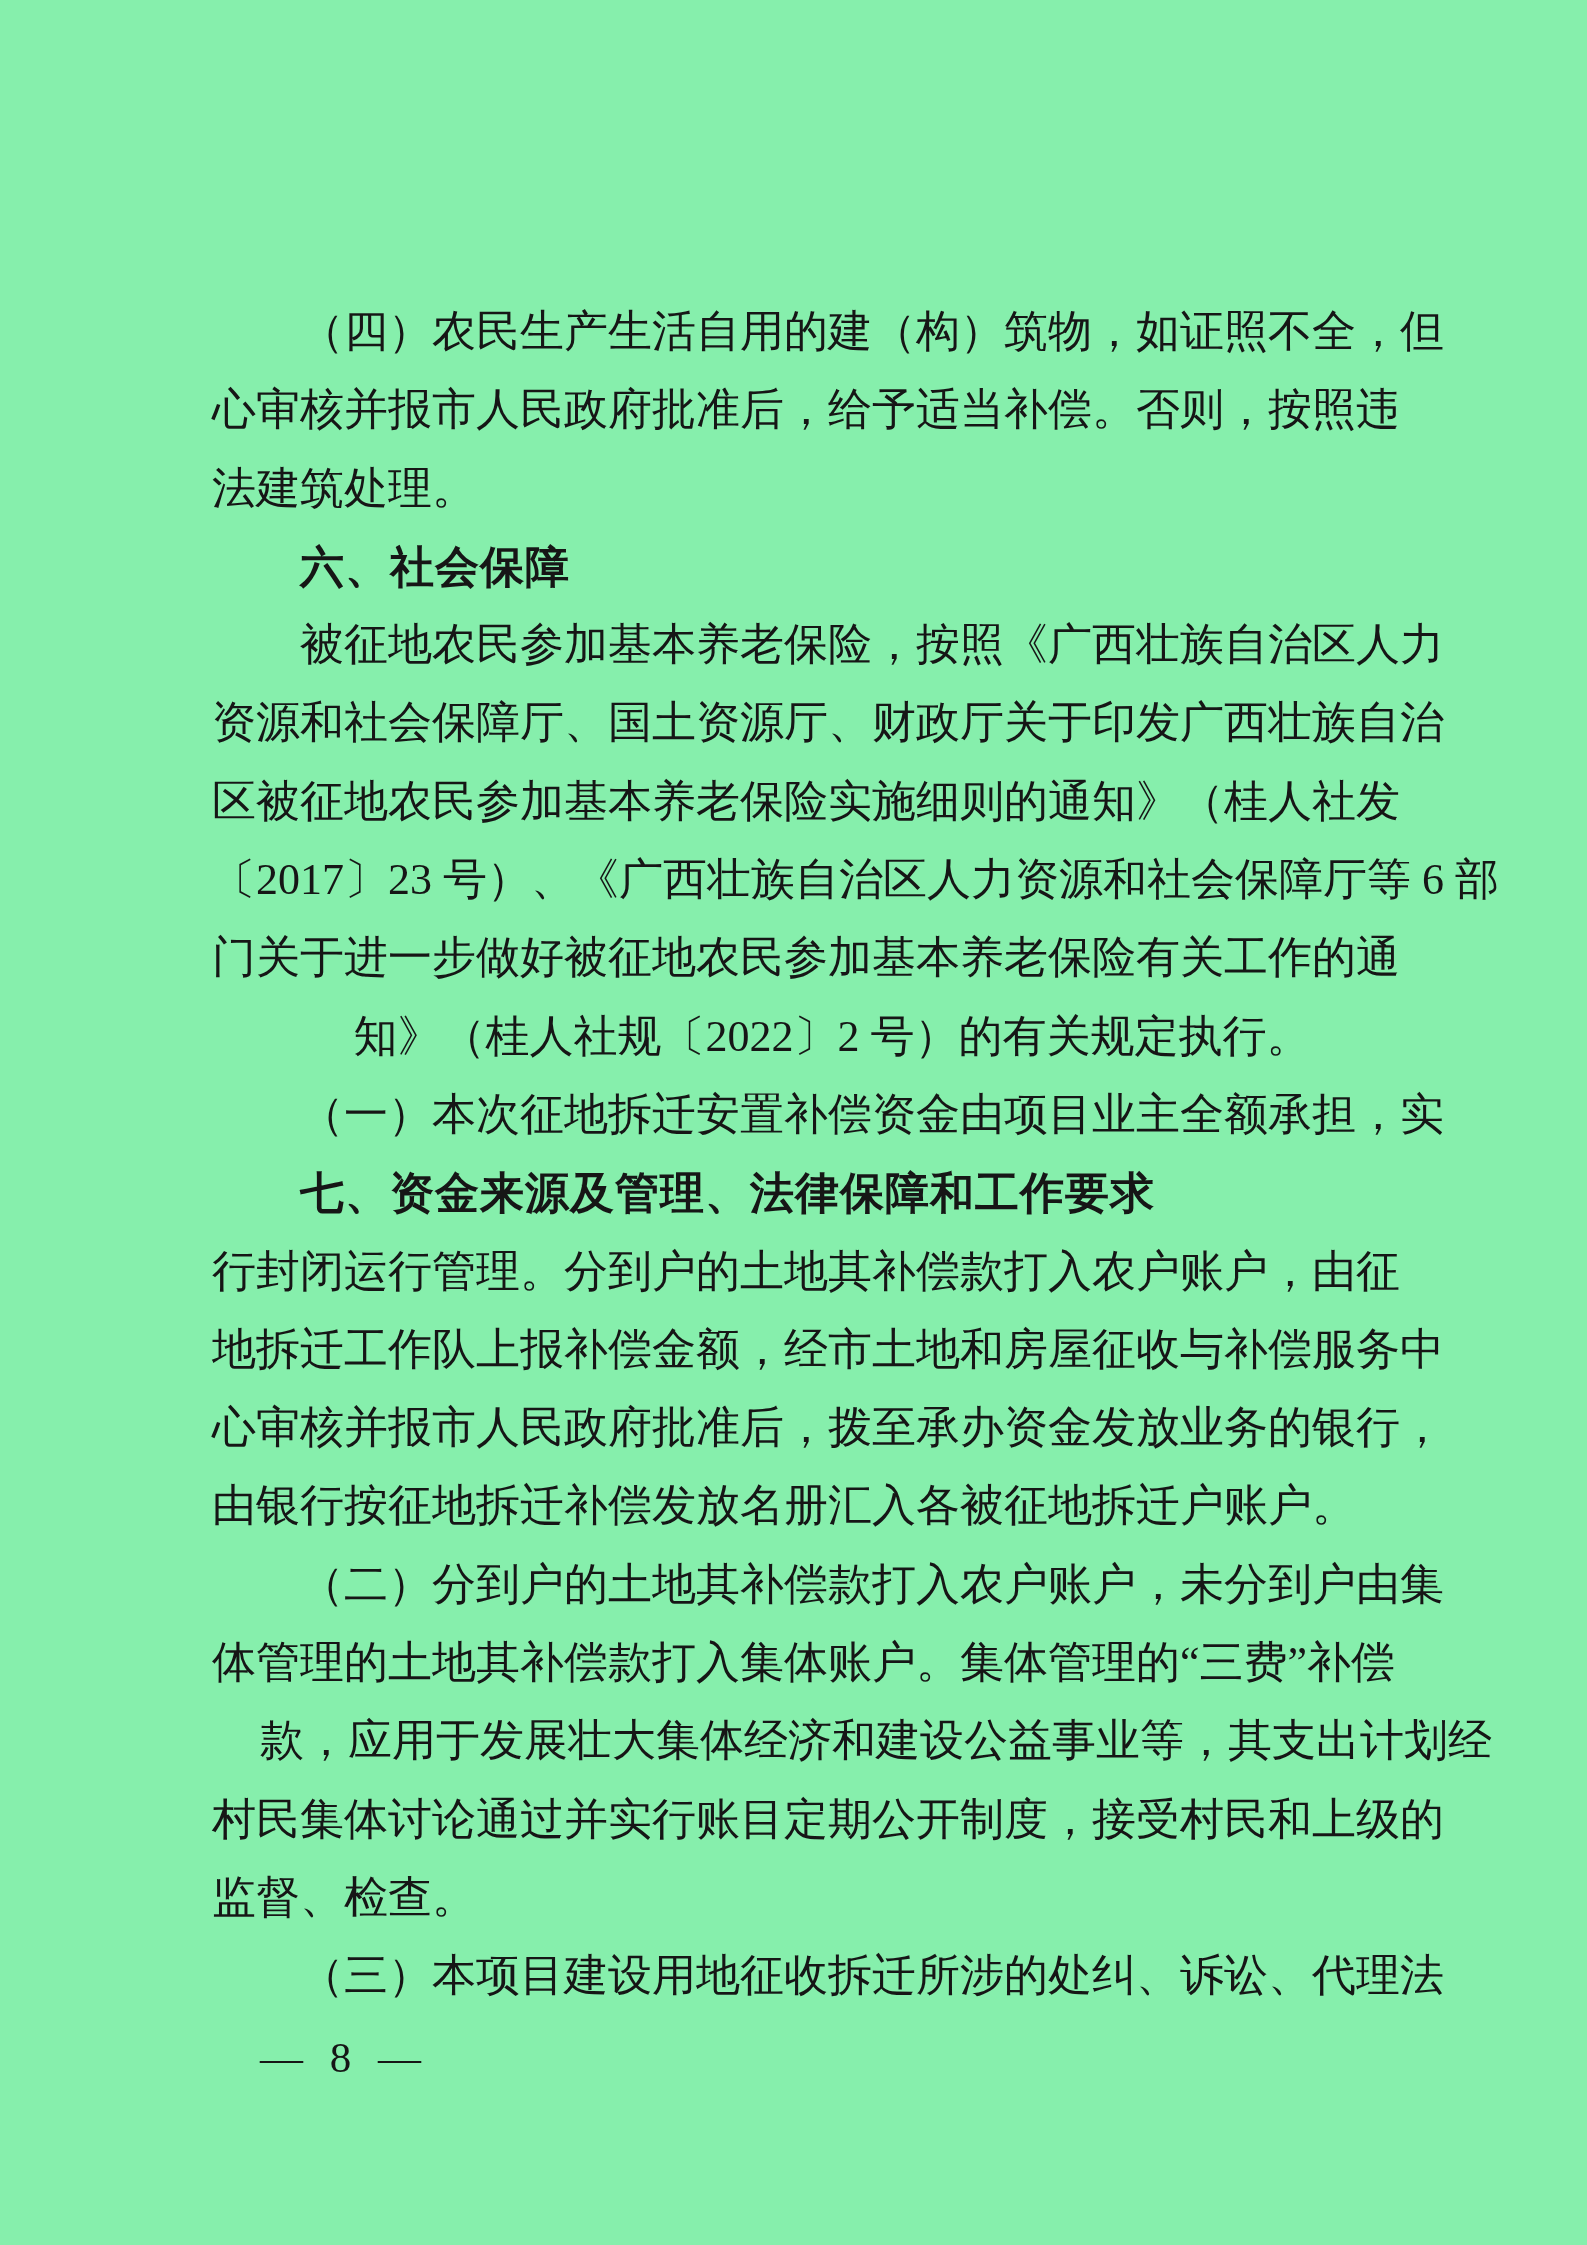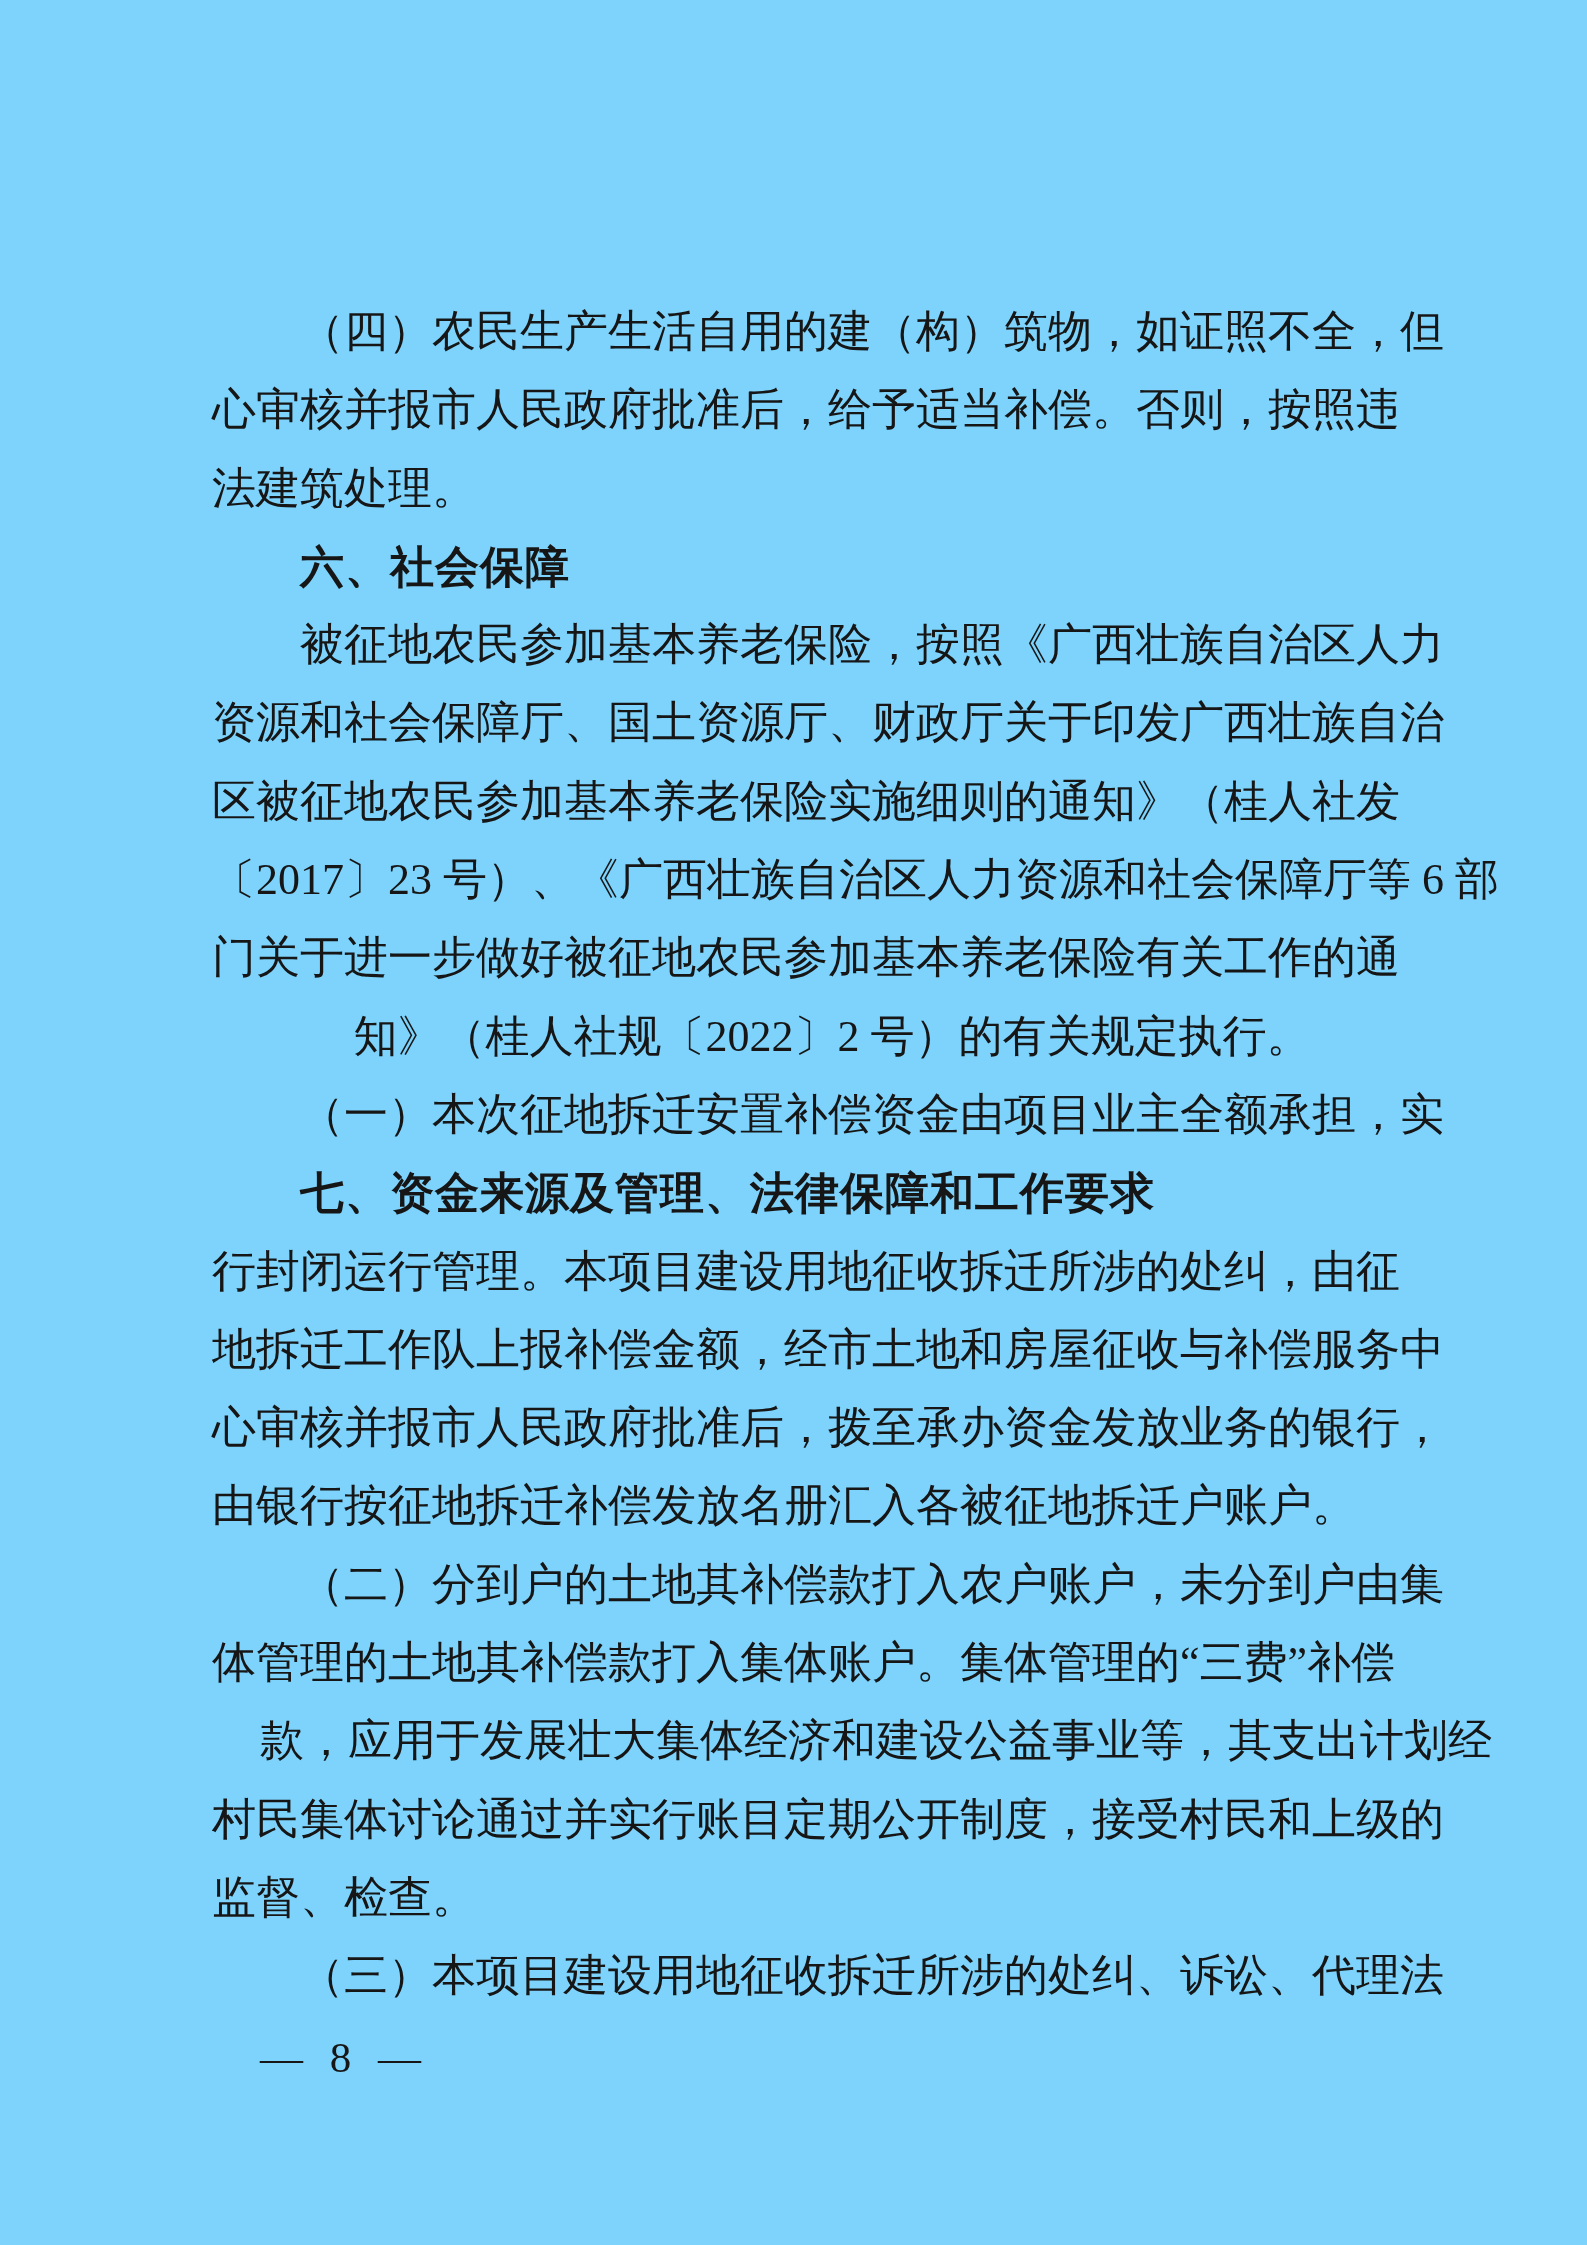--- a/index.html
+++ b/index.html
@@ -46,35 +46,35 @@
     font-size: 43px;
     line-height: 60px;
     color: #161616;
     word-spacing: 16px;
     font-family: "Liberation Serif", "DejaVu Serif", serif;
   }
 </style>
 </head>
 <body>
 
-<div class="page" style="background: #7dd3fc;">
+<div class="page" style="background: #86efac;">
   <div class="doc-body">
       <div class="line body indent" style="color: rgb(22, 22, 22);">（四）农民生产生活自用的建（构）筑物，如证照不全，但</div>
       <div class="line body" style="color: rgb(22, 22, 22);">心审核并报市人民政府批准后，给予适当补偿。否则，按照违</div>
       <div class="line body" style="color: rgb(22, 22, 22);">法建筑处理。</div>
       <div class="line heading indent" style="color: rgb(22, 22, 22);">六、社会保障</div>
       <div class="line body indent" style="color: rgb(22, 22, 22);">被征地农民参加基本养老保险，按照《广西壮族自治区人力</div>
       <div class="line body" style="color: rgb(22, 22, 22);">资源和社会保障厅、国土资源厅、财政厅关于印发广西壮族自治</div>
       <div class="line body" style="color: rgb(22, 22, 22);">区被征地农民参加基本养老保险实施细则的通知》（桂人社发</div>
       <div class="line body" style="color: rgb(22, 22, 22);">〔2017〕23 号）、《广西壮族自治区人力资源和社会保障厅等 6 部</div>
       <div class="line body" style="color: rgb(22, 22, 22);">门关于进一步做好被征地农民参加基本养老保险有关工作的通</div>
       <div class="line body" style="color: rgb(22, 22, 22); text-align: center;">知》（桂人社规〔2022〕2 号）的有关规定执行。</div>
       <div class="line body indent" style="color: rgb(22, 22, 22);">（一）本次征地拆迁安置补偿资金由项目业主全额承担，实</div>
       <div class="line heading indent" style="color: rgb(22, 22, 22);">七、资金来源及管理、法律保障和工作要求</div>
-      <div class="line body" style="color: rgb(22, 22, 22);">行封闭运行管理。本项目建设用地征收拆迁所涉的处纠，由征</div>
+      <div class="line body" style="color: rgb(22, 22, 22);">行封闭运行管理。分到户的土地其补偿款打入农户账户，由征</div>
       <div class="line body" style="color: rgb(22, 22, 22);">地拆迁工作队上报补偿金额，经市土地和房屋征收与补偿服务中</div>
       <div class="line body" style="color: rgb(22, 22, 22);">心审核并报市人民政府批准后，拨至承办资金发放业务的银行，</div>
       <div class="line body" style="color: rgb(22, 22, 22);">由银行按征地拆迁补偿发放名册汇入各被征地拆迁户账户。</div>
       <div class="line body indent" style="color: rgb(22, 22, 22);">（二）分到户的土地其补偿款打入农户账户，未分到户由集</div>
       <div class="line body" style="color: rgb(22, 22, 22);">体管理的土地其补偿款打入集体账户。集体管理的“三费”补偿</div>
       <div class="line body" style="color: rgb(22, 22, 22); margin-left: 48px;">款，应用于发展壮大集体经济和建设公益事业等，其支出计划经</div>
       <div class="line body" style="color: rgb(22, 22, 22);">村民集体讨论通过并实行账目定期公开制度，接受村民和上级的</div>
       <div class="line body" style="color: rgb(22, 22, 22);">监督、检查。</div>
       <div class="line body indent" style="color: rgb(22, 22, 22);">（三）本项目建设用地征收拆迁所涉的处纠、诉讼、代理法</div>
     </div>

